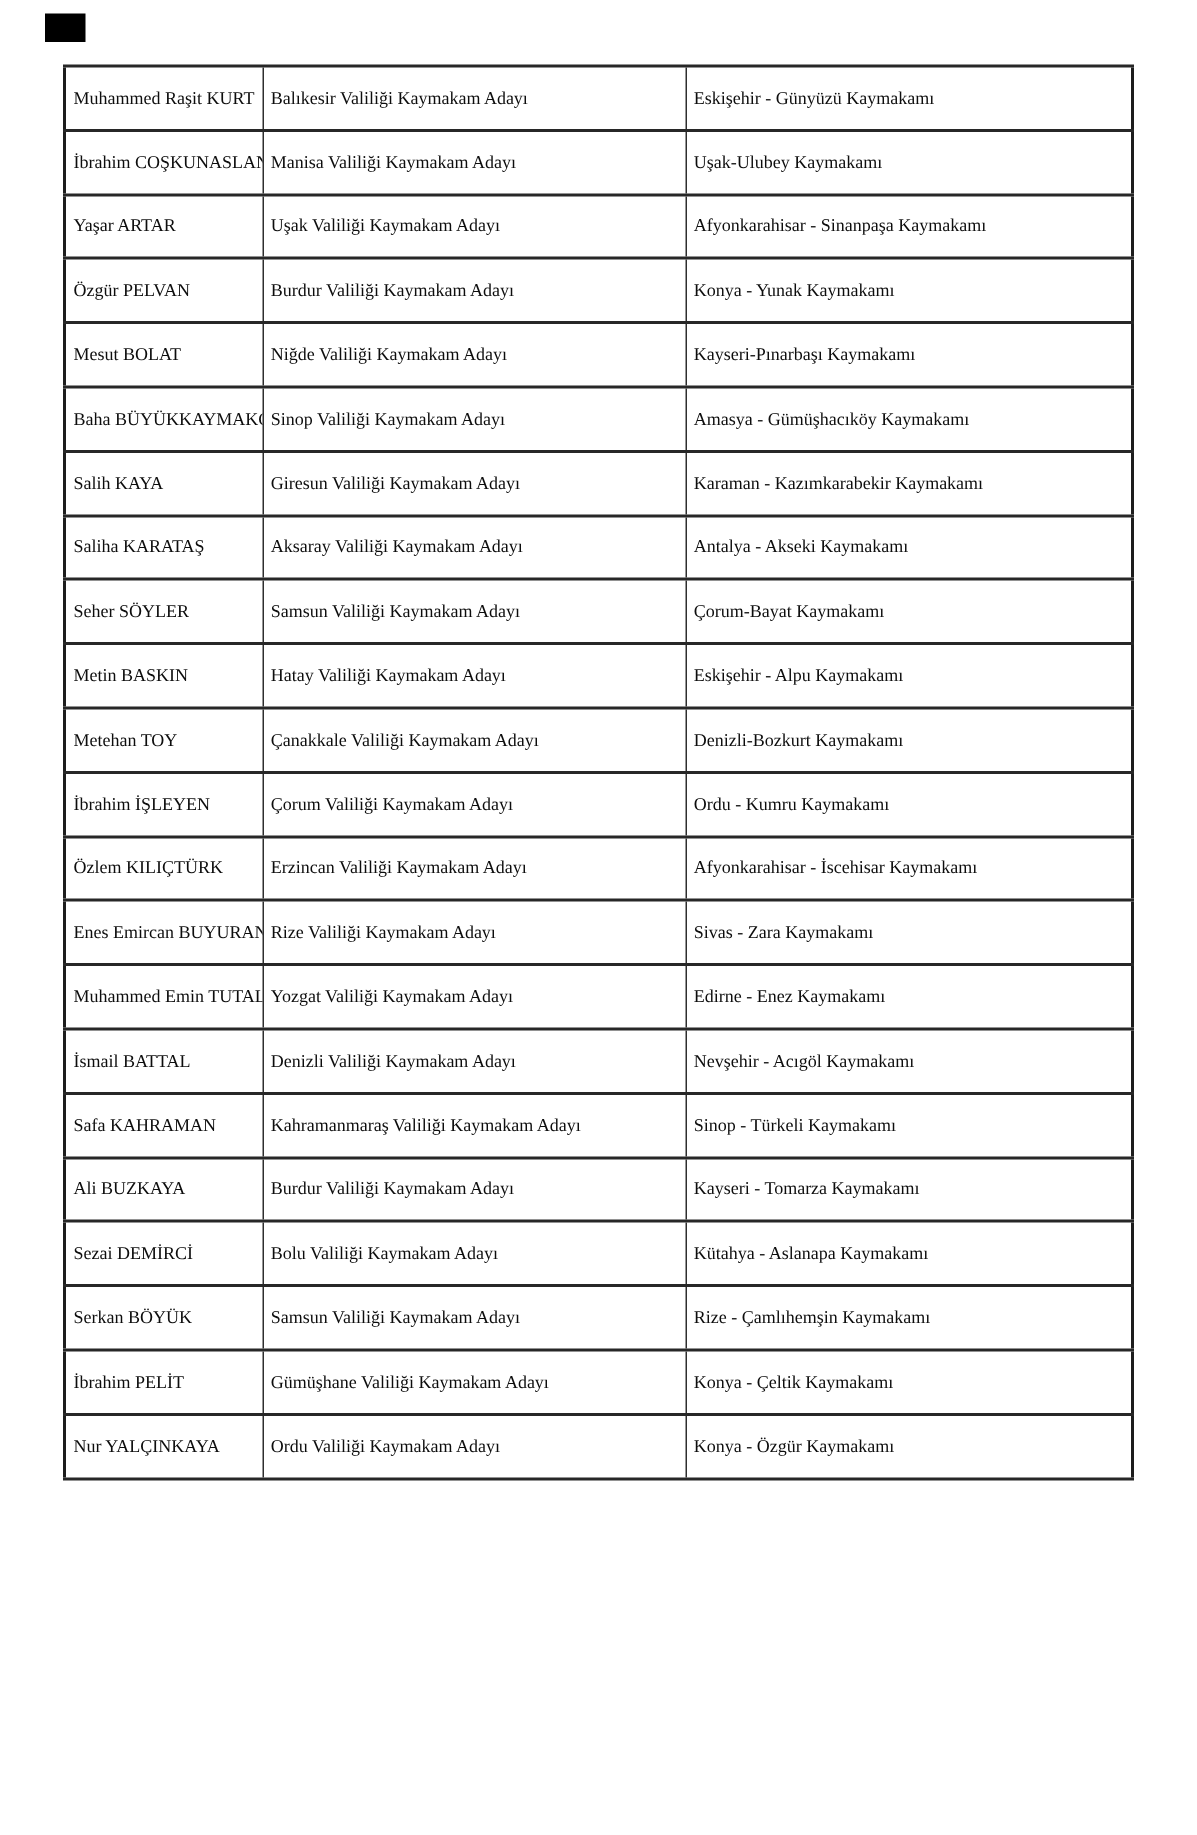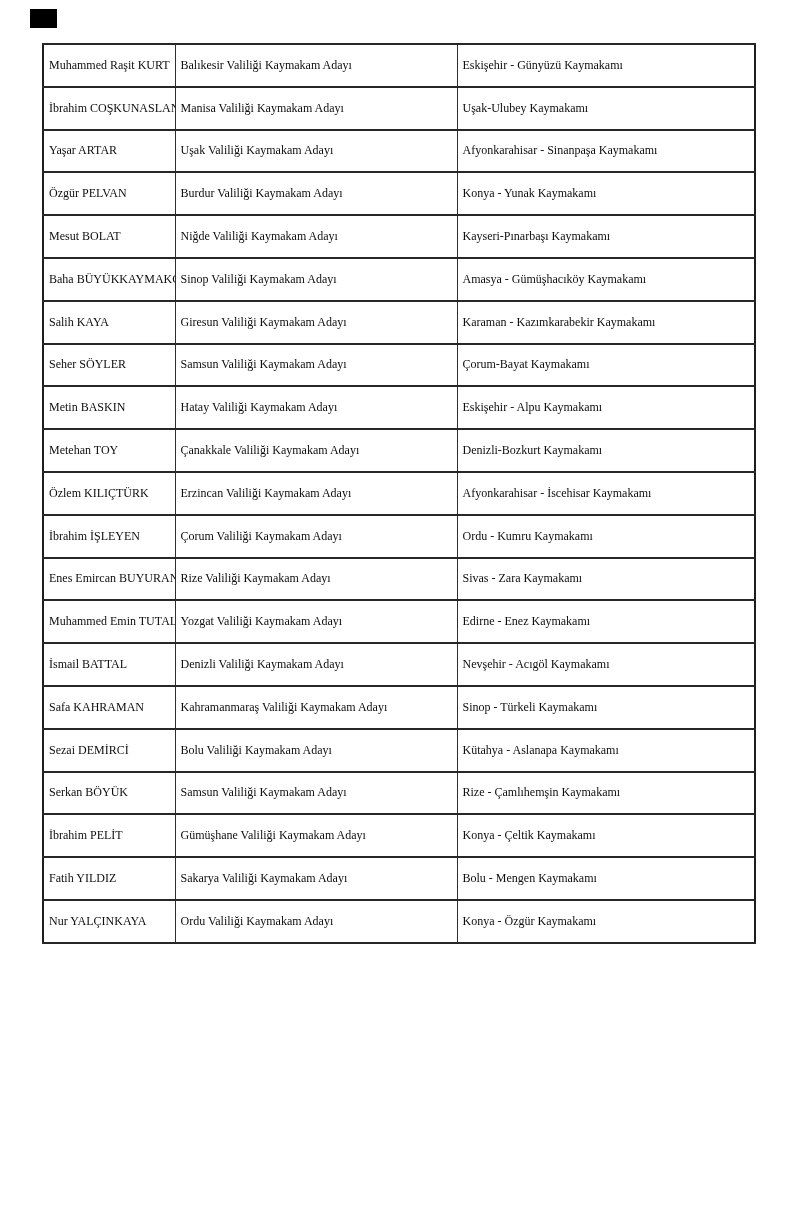--- a/index.html
+++ b/index.html
@@ -90,43 +90,48 @@
           <td>Baha BÜYÜKKAYMAKCI</td>
           <td>Sinop Valiliği Kaymakam Adayı</td>
           <td>Amasya - Gümüşhacıköy Kaymakamı</td>
         </tr>
         <tr>
           <td>Salih KAYA</td>
           <td>Giresun Valiliği Kaymakam Adayı</td>
           <td>Karaman - Kazımkarabekir Kaymakamı</td>
         </tr>
         <tr>
+          <td>Saliha KARATAŞ</td>
+          <td>Aksaray Valiliği Kaymakam Adayı</td>
+          <td>Antalya - Akseki Kaymakamı</td>
+        </tr>
+        <tr>
           <td>Seher SÖYLER</td>
           <td>Samsun Valiliği Kaymakam Adayı</td>
           <td>Çorum-Bayat Kaymakamı</td>
         </tr>
         <tr>
           <td>Metin BASKIN</td>
           <td>Hatay Valiliği Kaymakam Adayı</td>
           <td>Eskişehir - Alpu Kaymakamı</td>
         </tr>
         <tr>
           <td>Metehan TOY</td>
           <td>Çanakkale Valiliği Kaymakam Adayı</td>
           <td>Denizli-Bozkurt Kaymakamı</td>
         </tr>
         <tr>
+          <td>İbrahim İŞLEYEN</td>
+          <td>Çorum Valiliği Kaymakam Adayı</td>
+          <td>Ordu - Kumru Kaymakamı</td>
+        </tr>
+        <tr>
           <td>Özlem KILIÇTÜRK</td>
           <td>Erzincan Valiliği Kaymakam Adayı</td>
           <td>Afyonkarahisar - İscehisar Kaymakamı</td>
-        </tr>
-        <tr>
-          <td>İbrahim İŞLEYEN</td>
-          <td>Çorum Valiliği Kaymakam Adayı</td>
-          <td>Ordu - Kumru Kaymakamı</td>
         </tr>
         <tr>
           <td>Enes Emircan BUYURAN</td>
           <td>Rize Valiliği Kaymakam Adayı</td>
           <td>Sivas - Zara Kaymakamı</td>
         </tr>
         <tr>
           <td>Muhammed Emin TUTAL</td>
           <td>Yozgat Valiliği Kaymakam Adayı</td>
           <td>Edirne - Enez Kaymakamı</td>
@@ -135,39 +140,39 @@
           <td>İsmail BATTAL</td>
           <td>Denizli Valiliği Kaymakam Adayı</td>
           <td>Nevşehir - Acıgöl Kaymakamı</td>
         </tr>
         <tr>
           <td>Safa KAHRAMAN</td>
           <td>Kahramanmaraş Valiliği Kaymakam Adayı</td>
           <td>Sinop - Türkeli Kaymakamı</td>
         </tr>
         <tr>
+          <td>Ali BUZKAYA</td>
+          <td>Burdur Valiliği Kaymakam Adayı</td>
+          <td>Kayseri - Tomarza Kaymakamı</td>
+        </tr>
+        <tr>
           <td>Sezai DEMİRCİ</td>
           <td>Bolu Valiliği Kaymakam Adayı</td>
           <td>Kütahya - Aslanapa Kaymakamı</td>
         </tr>
         <tr>
           <td>Serkan BÖYÜK</td>
           <td>Samsun Valiliği Kaymakam Adayı</td>
           <td>Rize - Çamlıhemşin Kaymakamı</td>
         </tr>
         <tr>
           <td>İbrahim PELİT</td>
           <td>Gümüşhane Valiliği Kaymakam Adayı</td>
           <td>Konya - Çeltik Kaymakamı</td>
         </tr>
         <tr>
-          <td>Fatih YILDIZ</td>
-          <td>Sakarya Valiliği Kaymakam Adayı</td>
-          <td>Bolu - Mengen Kaymakamı</td>
-        </tr>
-        <tr>
           <td>Nur YALÇINKAYA</td>
           <td>Ordu Valiliği Kaymakam Adayı</td>
           <td>Konya - Özgür Kaymakamı</td>
         </tr>
       </tbody>
   </table>
 </div>
 
 </body></html>

